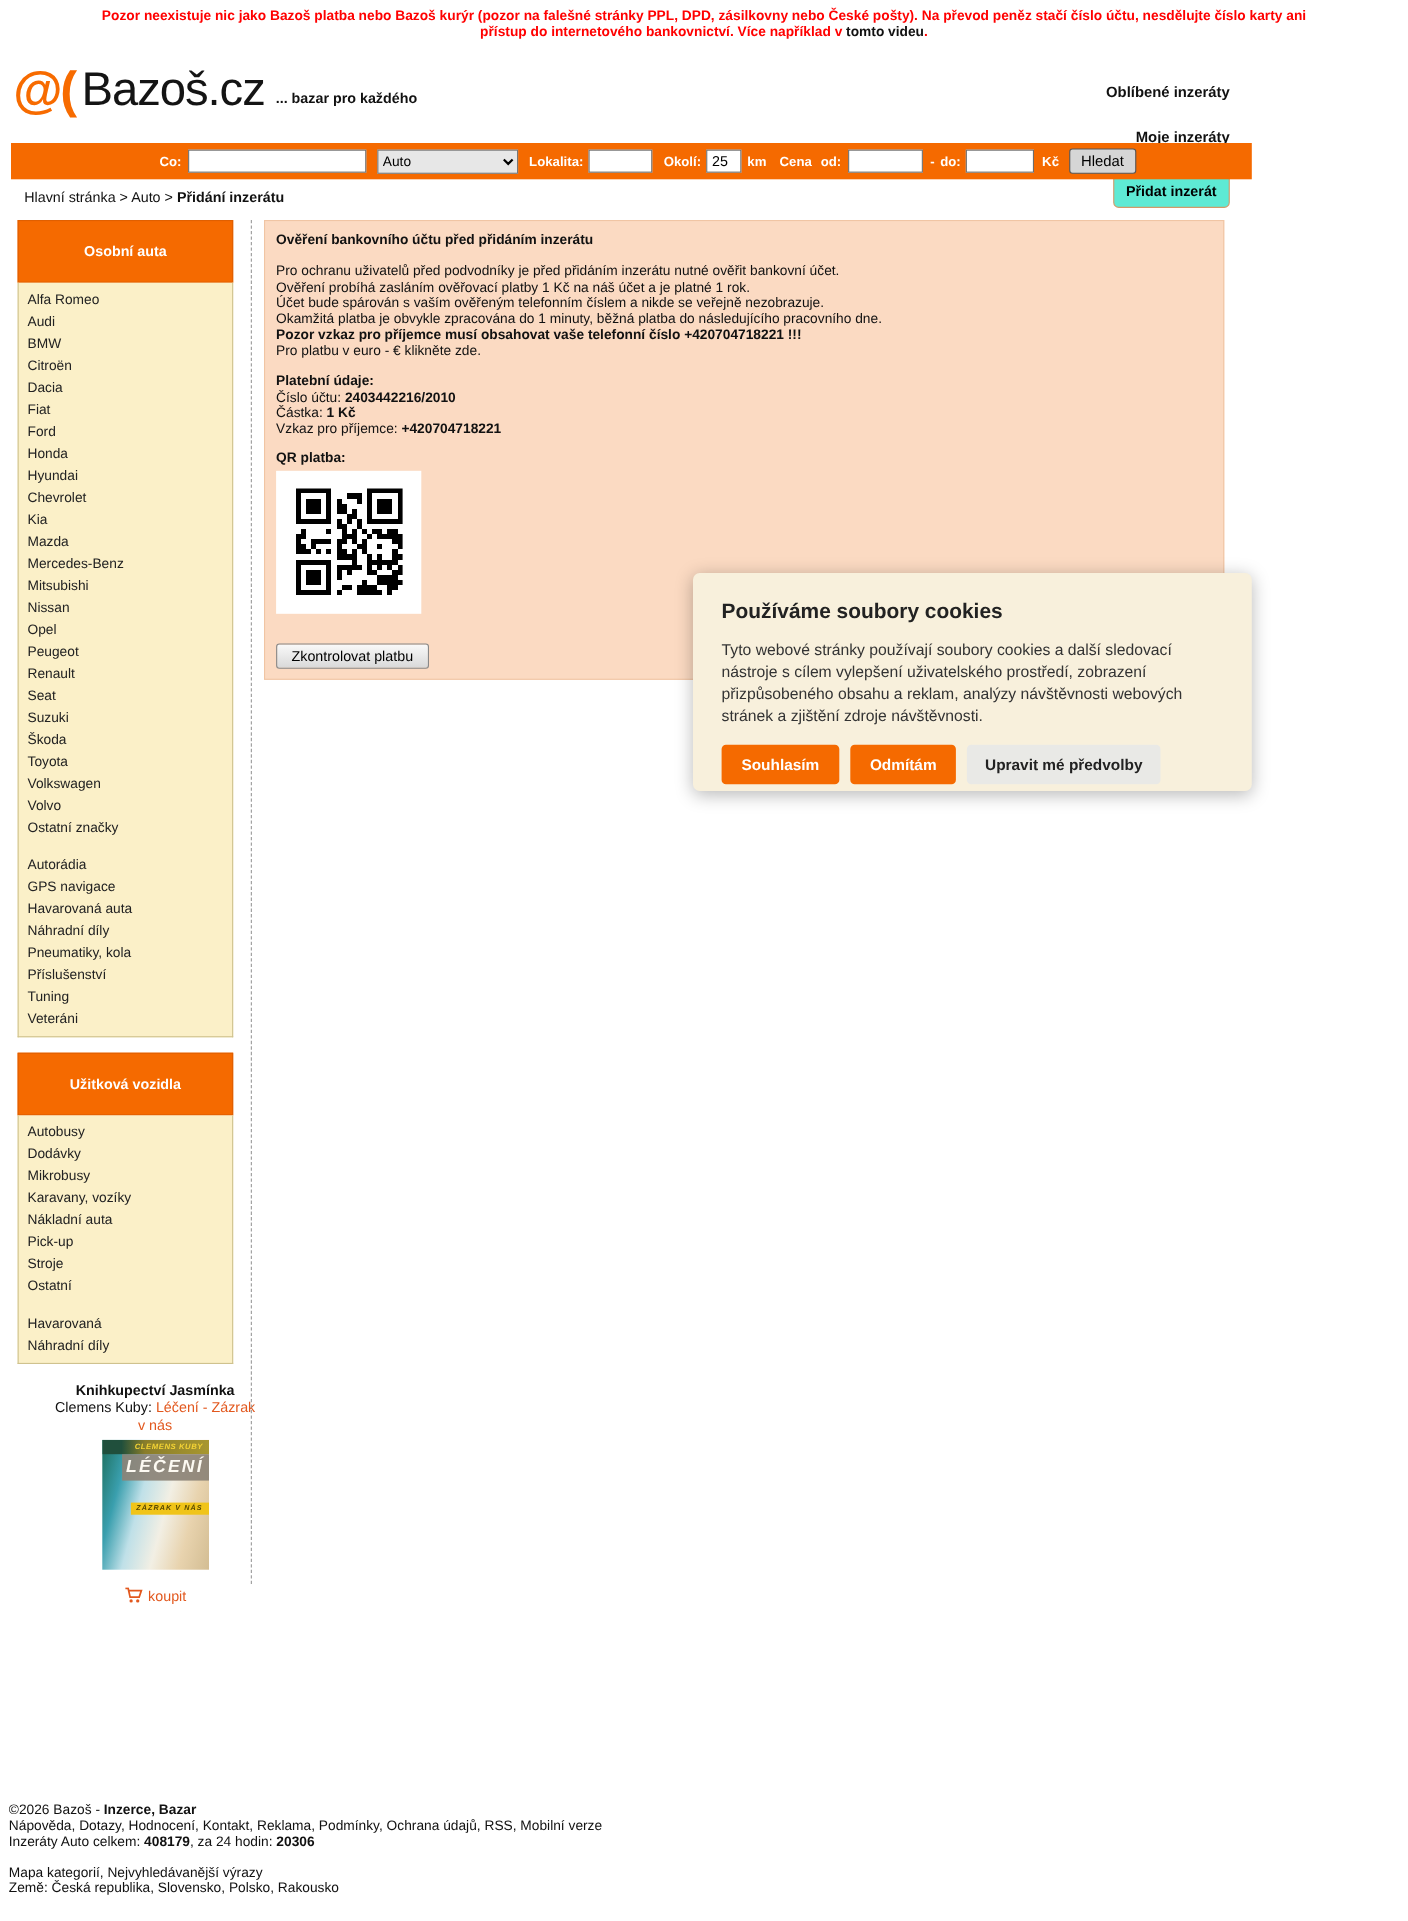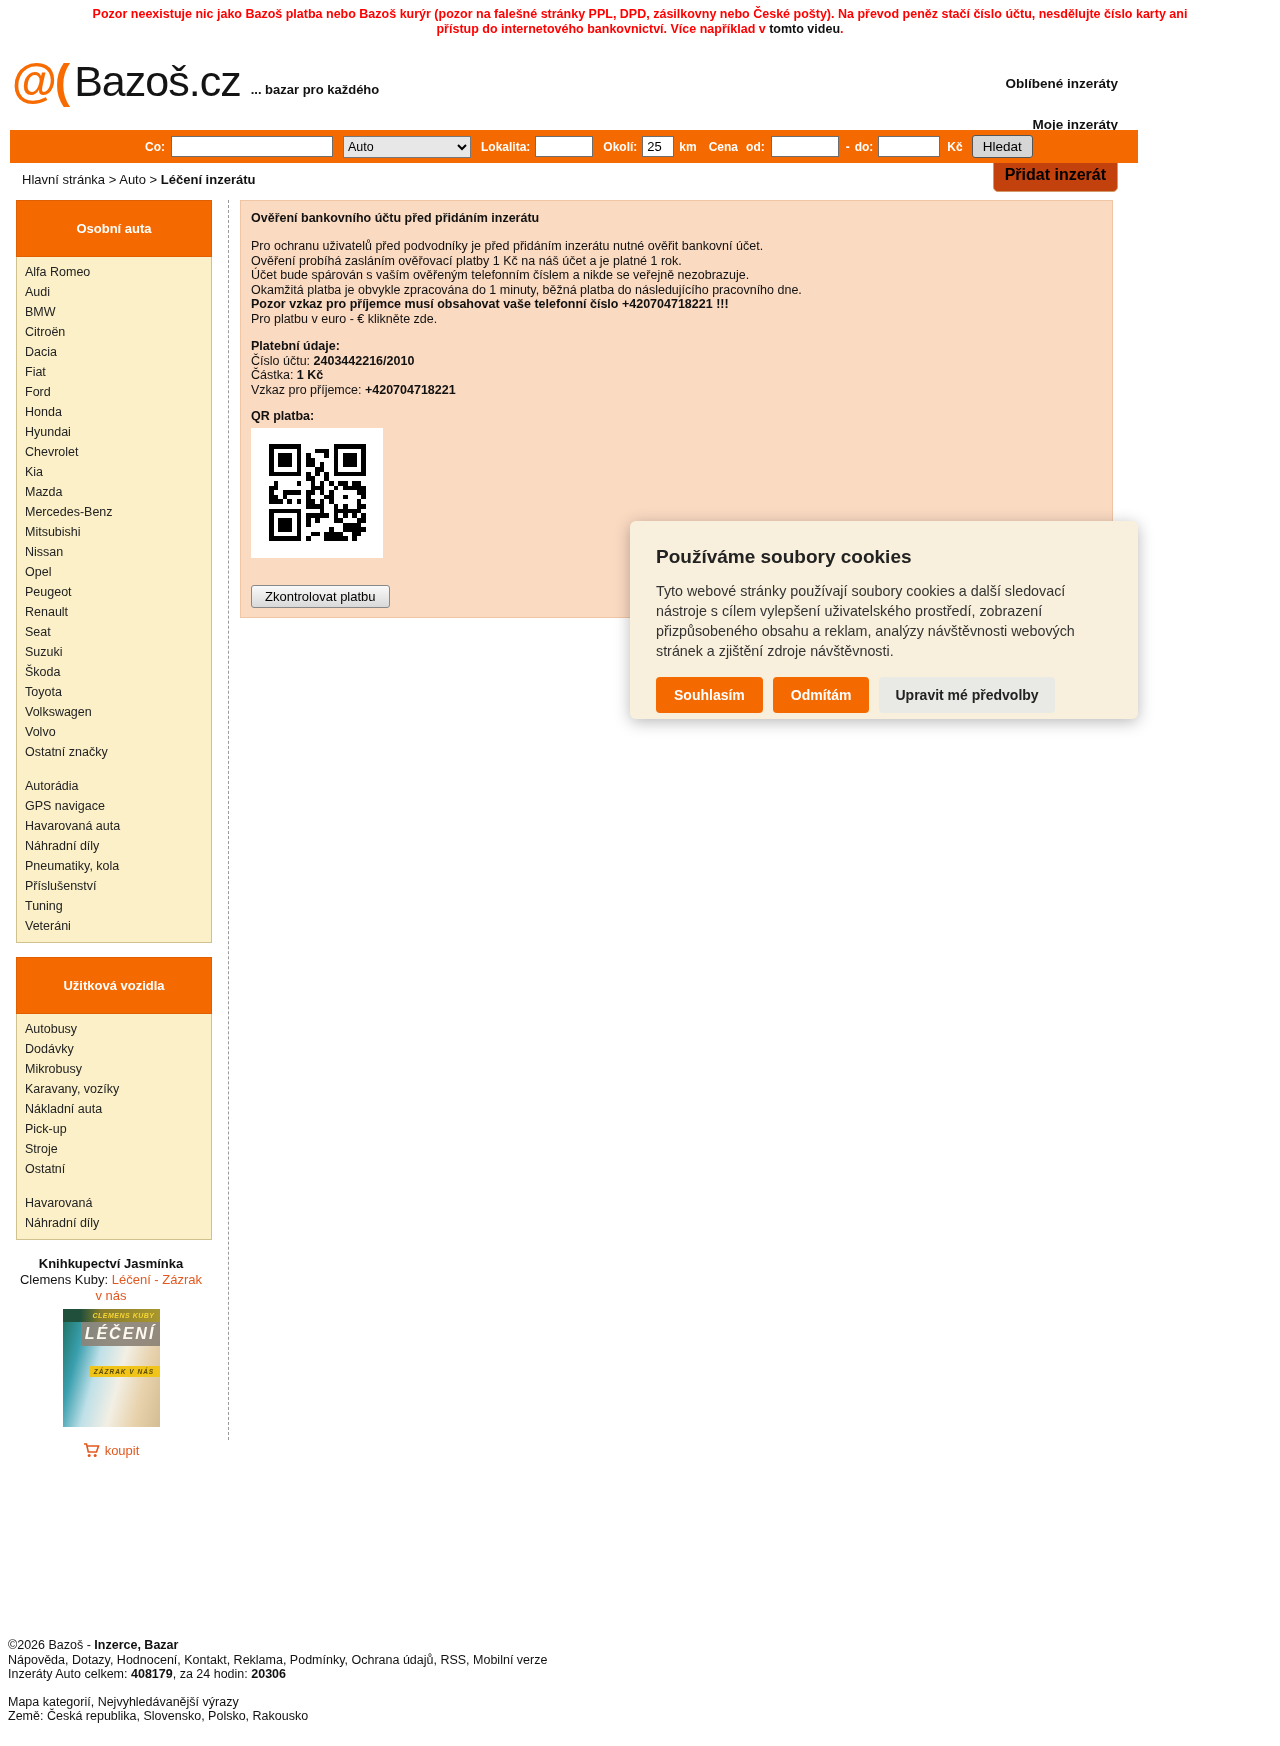--- a/index.html
+++ b/index.html
@@ -10,21 +10,21 @@
   .top-warning .inner { display:inline-block; max-width:1125px; color:#ff0000; font-weight:bold; font-size:12.5px; line-height:14.5px; }
   .top-warning a { color:#111; cursor:pointer; }
 
   
   .logo-row { position:absolute; left:12px; top:56px; display:flex; align-items:flex-end; }
   .logo-at { color:#f76b00; font-size:46px; font-weight:bold; line-height:50px; letter-spacing:-2px; }
   .logo-txt { color:#141414; font-size:43px; line-height:50px; margin-left:6px; letter-spacing:-1px; }
   .tagline { font-size:13px; font-weight:bold; margin:0 0 9px 10px; }
   .header-nav { position:absolute; top:76px; right:162px; display:flex; align-items:flex-end; gap:26px;flex-direction:column; }
   .header-link { font-size:13.5px; font-weight:bold; cursor:pointer; }
-  .add-ad-btn { font-size:16px; font-weight:bold; background:#c2410c; border:1px solid #d39a69; border-radius:5px; padding:7px 11px; cursor:pointer; }
+  .add-ad-btn { font-size:13px; font-weight:bold; background:#5eead4; border:1px solid #d39a69; border-radius:5px; padding:7px 11px; cursor:pointer; }
 
   
   .search-bar { position:absolute; left:10px; top:130px; width:1128px; height:33px; background:#f56a00; display:flex; align-items:center; padding-left:135px; }
   .search-bar .lbl { color:#fff; font-weight:bold; font-size:12px; white-space:nowrap; }
   .search-bar input { height:21px; border:1px solid #6d6d6d; background:#fff; font-size:13px; padding:0 4px; }
   .in-what { width:162px; margin:0 10px 0 6px; }
   .sel-cat { width:128px; height:22px; background:#e7e7e7; border:1px solid #777; font-size:12.5px; margin-right:10px; }
   .in-loc { width:58px; margin:0 10px 0 5px; }
   .in-radius { width:32px; margin:0 5px 0 5px; text-align:left; }
   .mr12 { margin-right:12px; } .mr8 { margin-right:8px; } .mr5 { margin-right:5px; }
@@ -39,21 +39,21 @@
 
   
   .sidebar { position:absolute; left:16px; top:200px; width:196px; }
   .side-box { margin-bottom:14px; }
   .side-head { background:#f56a00; border:1px solid #e05f00; color:#fff; font-weight:bold; font-size:13px; text-align:center; padding:20px 0; }
   .side-body { background:#fbf0c8; border:1px solid #cfc28e; border-top:none; padding:5px 0 6px 0; }
   .si { font-size:12.5px; line-height:20px; padding-left:8px; color:#222; cursor:pointer; white-space:nowrap; }
   .si-gap { height:14px; }
 
   
-  .book-ad { margin-top:16px; text-align:center; width:190px; }
+  .book-ad { margin-top:16px; text-align:center; width:190px;margin-left:30px; }
   .book-shop { font-weight:bold; font-size:13px; margin-bottom:1px; }
   .book-line { font-size:13px; line-height:15.5px; }
   .book-link { color:#e2581e; cursor:pointer; }
   .book-cover { width:97px; height:118px; margin:6px auto 0 auto; cursor:pointer; position:relative; overflow:hidden;
     background:linear-gradient(105deg,#1c6e5c 0%,#3a9fae 20%,#bfe0e8 38%,#f2efe4 58%,#e8d3ae 78%,#d3bd93 100%);font-style:italic; }
   .bc-author { position:absolute; top:0; left:0; right:0; height:13px; background:linear-gradient(90deg,#204f3c 0%,#204f3c 18%,#8a7d2a 40%,#a8972f 100%); color:#f5d435; font-size:7px; font-weight:bold; line-height:13px; text-align:right; padding-right:5px; letter-spacing:.5px; }
   .bc-title { position:absolute; top:13px; left:18px; right:0; height:24px; background:#8c8377cc; background:rgba(140,131,119,.92); color:#fdfaf2; font-size:16px; font-weight:bold; letter-spacing:2px; line-height:24px; text-align:center; }
   .bc-sub { position:absolute; top:57px; left:26px; right:0; height:11px; background:#f0c419; color:#5a4a00; font-size:6.5px; font-weight:bold; line-height:11px; text-align:center; letter-spacing:1px; }
   .buy-row { margin-top:16px; display:flex; align-items:center; justify-content:center; gap:5px; }
   .buy-link { color:#e2581e; font-size:13px; cursor:pointer; }
@@ -122,21 +122,21 @@
   <input class="in-to" type="text" style="">
   <span class="lbl">Kč</span>
   <button class="search-btn">Hledat</button>
 </div>
 
 <div class="breadcrumb">
   <span class="lk">Hlavní stránka</span>
   <span>&gt;</span>
   <span class="lk">Auto</span>
   <span>&gt;</span>
-  <span class="cur">Léčení inzerátu</span>
+  <span class="cur">Přidání inzerátu</span>
 </div>
 
 <div class="sidebar">
 
   <div class="side-box">
     <div class="side-head">Osobní auta</div>
     <div class="side-body">
       <div class="si">Alfa Romeo</div>
       <div class="si">Audi</div>
       <div class="si">BMW</div>

